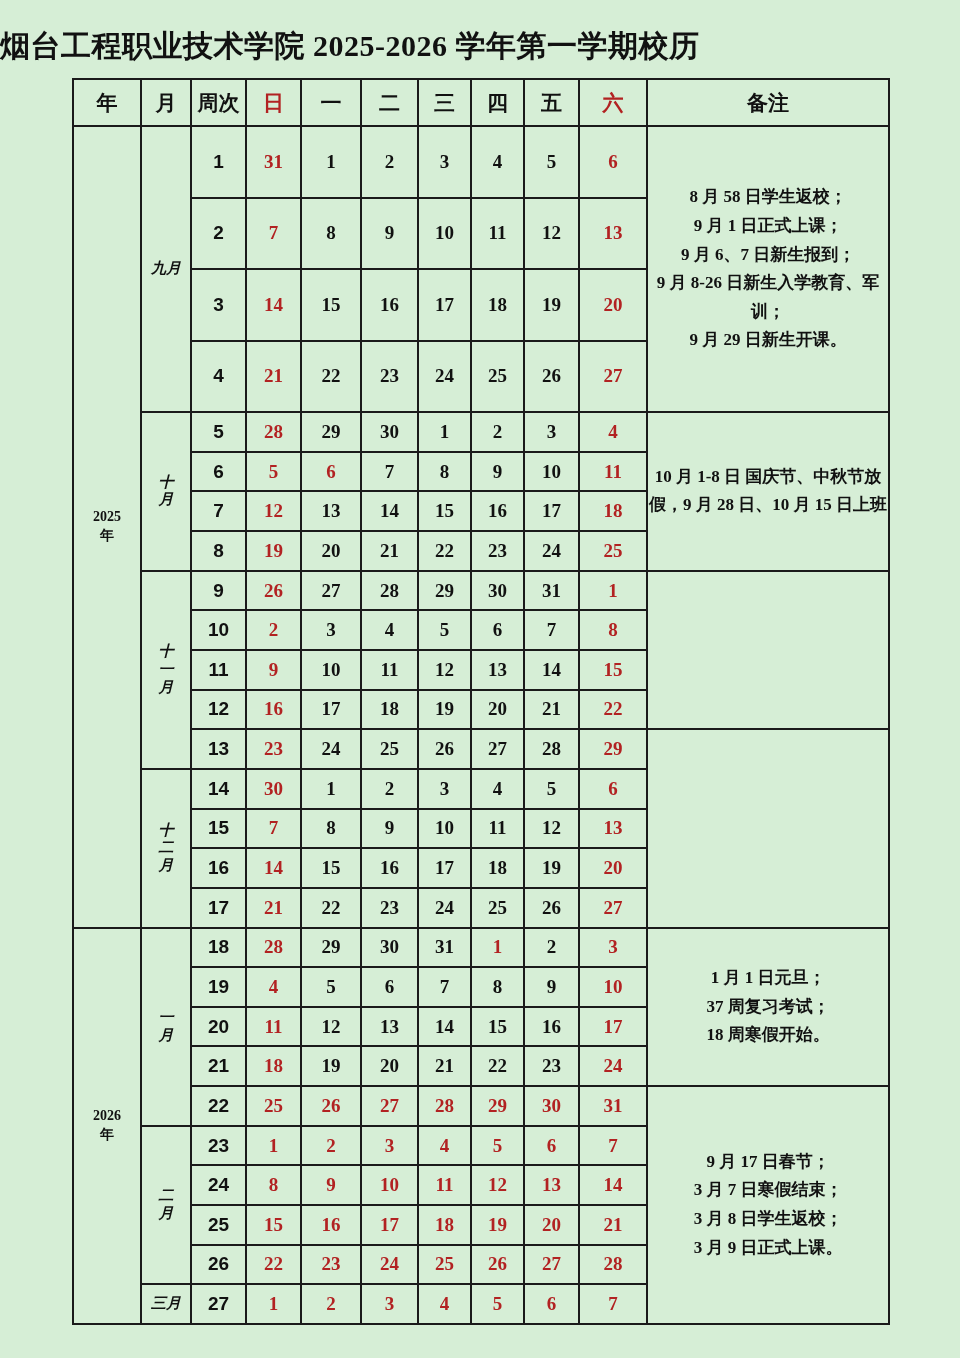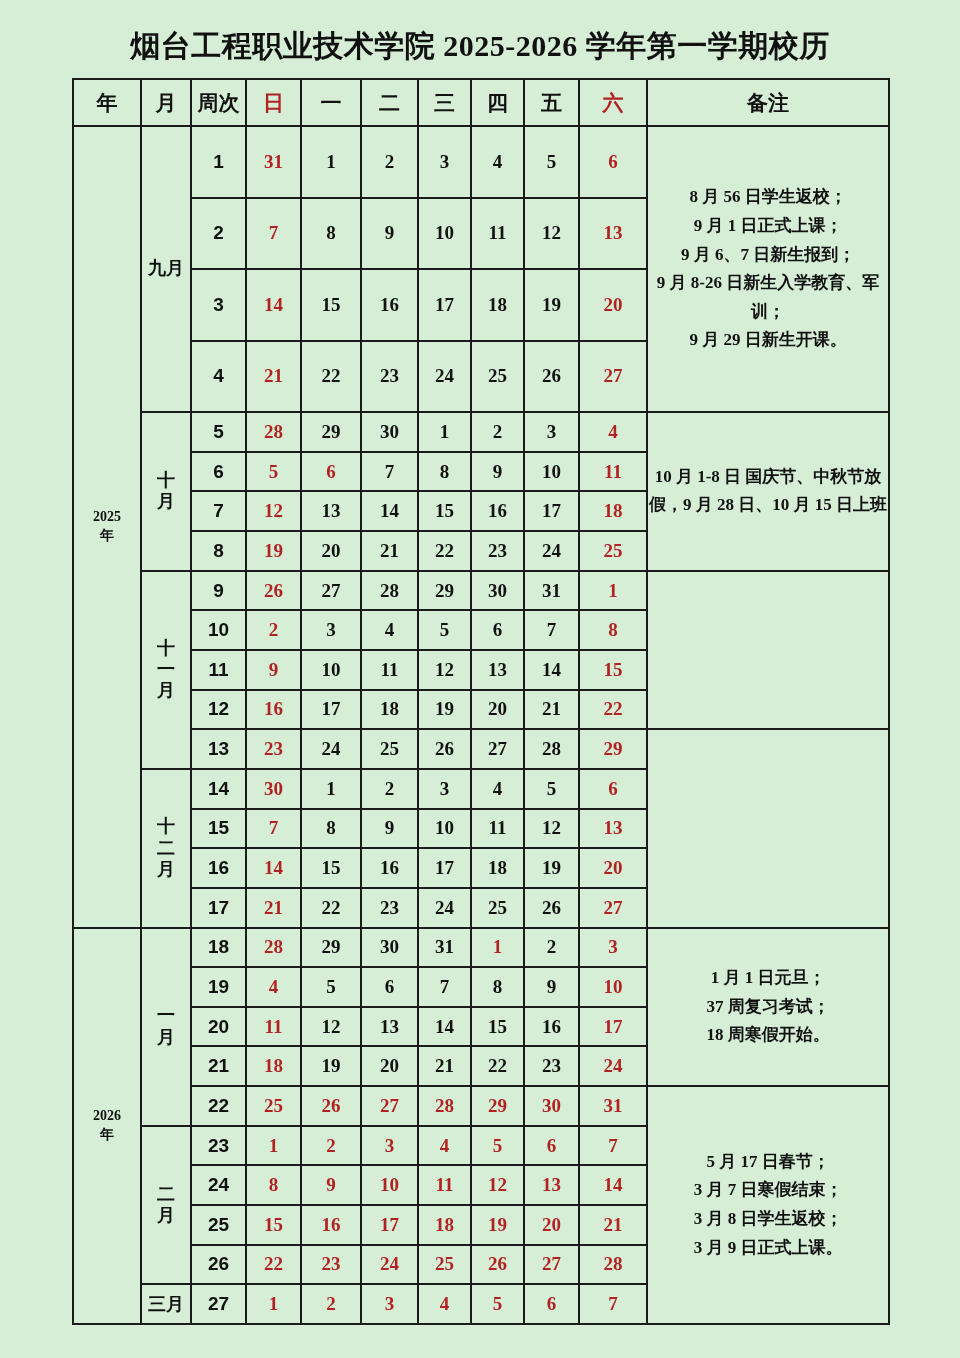--- a/index.html
+++ b/index.html
@@ -12,39 +12,38 @@
   html,body{
     margin:0; padding:0;
     width:960px; height:1358px;
     background:var(--bg);
     font-family:"Liberation Serif","DejaVu Serif",serif;
     color:var(--ink);
   }
   .page{ position:relative; width:960px; height:1358px; overflow:hidden; }
   .title{
     position:absolute; top:26px; left:0; width:100%;
-    text-align:center;
     font-size:30px; font-weight:bold; letter-spacing:0.5px;
     white-space:nowrap;
   }
   table.calendar{
     position:absolute; left:72px; top:78px;
     width:816px; height:1247px;
     border-collapse:collapse; table-layout:fixed;
   }
   .calendar th, .calendar td{
     border:2px solid var(--border);
     padding:0;
     text-align:center; vertical-align:middle;
     font-weight:bold;
   }
   .calendar thead tr{ height:47px; }
   .calendar th{ font-size:21px; }
   .year-cell{ font-size:14px; line-height:1.35; }
-  .month-cell{ font-size:18px; line-height:1.18; }
+  .month-cell{ font-size:15px; line-height:1.18;font-style:italic; }
   .week-cell{
     font-family:"Liberation Sans","DejaVu Sans",sans-serif;
     font-size:19px;
   }
   .date-cell{ font-size:19px; }
   .remark-cell{
     text-align:left; vertical-align:middle;
     padding:6px 10px;
     font-size:17px; line-height:1.68;
   }
@@ -97,21 +96,21 @@
           </td>
           <td class="week-cell">1</td>
           <td class="date-cell red">31</td>
           <td class="date-cell">1</td>
           <td class="date-cell">2</td>
           <td class="date-cell">3</td>
           <td class="date-cell">4</td>
           <td class="date-cell">5</td>
           <td class="date-cell red">6</td>
           <td class="remark-cell" rowspan="4">
-            <div>8 月 56 日学生返校；</div>
+            <div>8 月 58 日学生返校；</div>
             <div>9 月 1 日正式上课；</div>
             <div>9 月 6、7 日新生报到；</div>
             <div>9 月 8-26 日新生入学教育、军训；</div>
             <div>9 月 29 日新生开课。</div>
           </td>
         </tr>
         <tr>
           <td class="week-cell">2</td>
           <td class="date-cell red">7</td>
           <td class="date-cell">8</td>
@@ -346,21 +345,21 @@
         <tr>
           <td class="week-cell">22</td>
           <td class="date-cell red">25</td>
           <td class="date-cell red">26</td>
           <td class="date-cell red">27</td>
           <td class="date-cell red">28</td>
           <td class="date-cell red">29</td>
           <td class="date-cell red">30</td>
           <td class="date-cell red">31</td>
           <td class="remark-cell" rowspan="6">
-            <div>5 月 17 日春节；</div>
+            <div>9 月 17 日春节；</div>
             <div>3 月 7 日寒假结束；</div>
             <div>3 月 8 日学生返校；</div>
             <div>3 月 9 日正式上课。</div>
           </td>
         </tr>
         <tr>
           <td class="month-cell" rowspan="4">
             <div>二</div>
             <div>月</div>
           </td>

